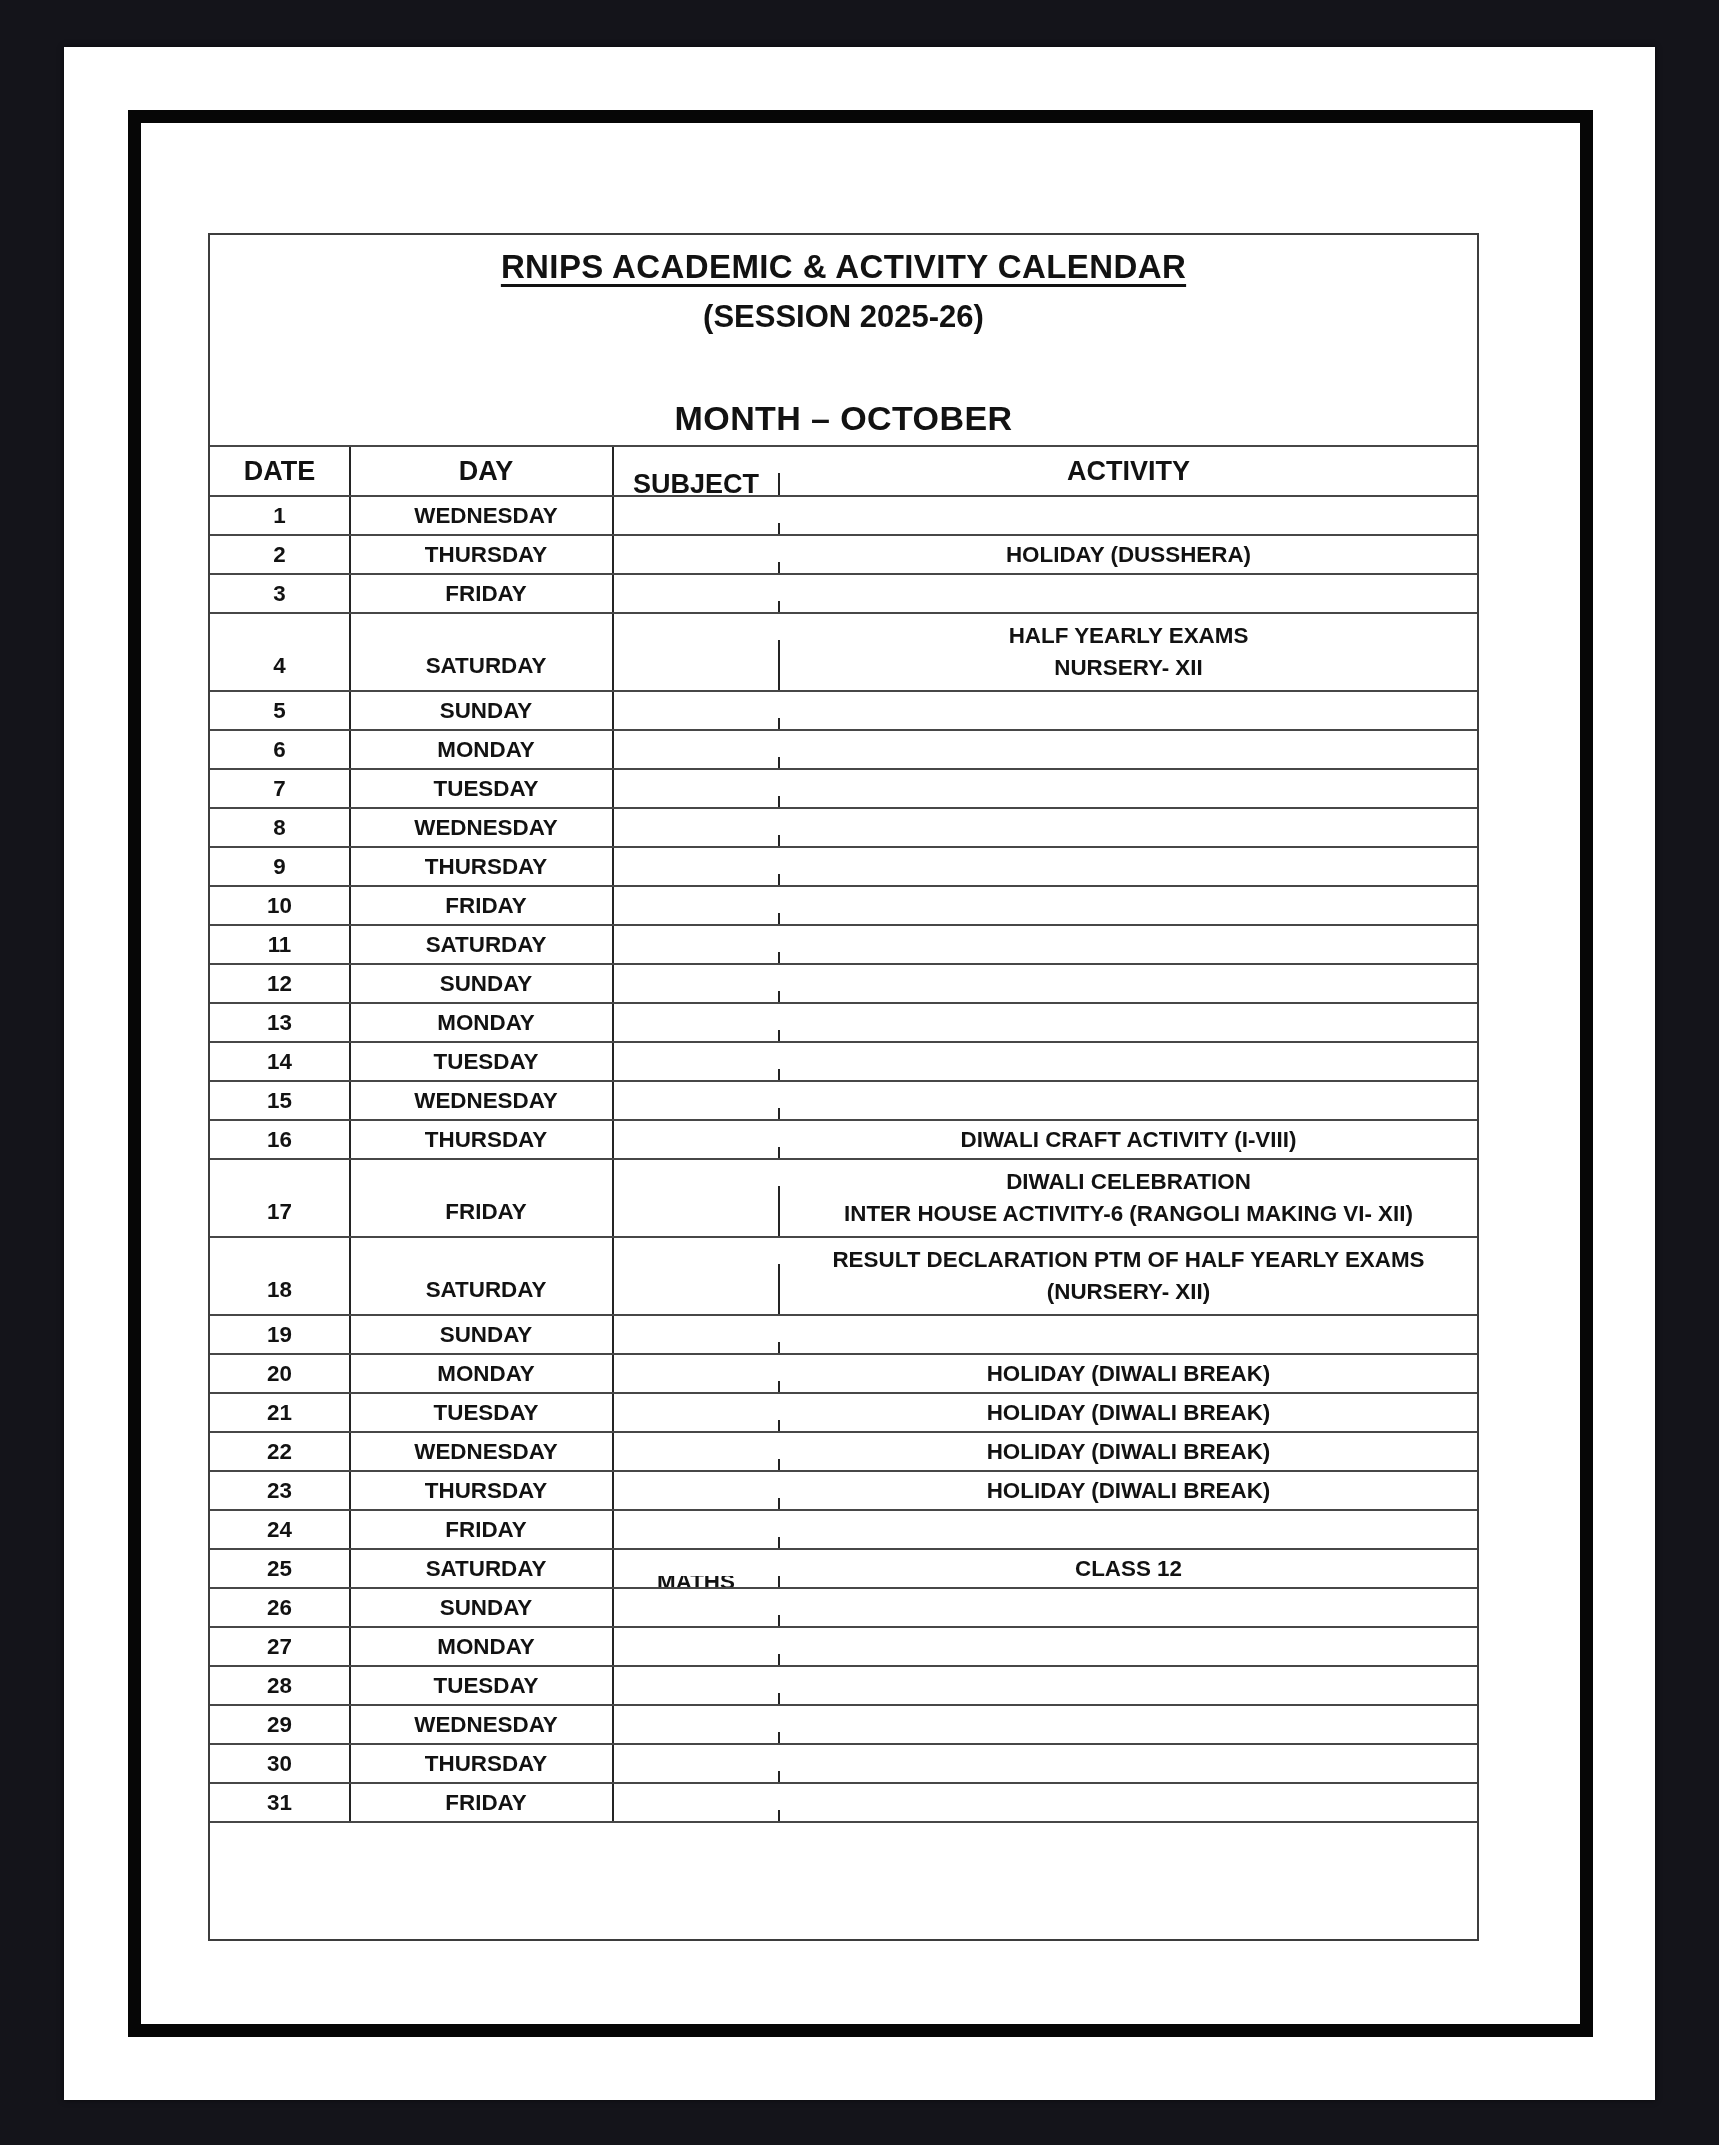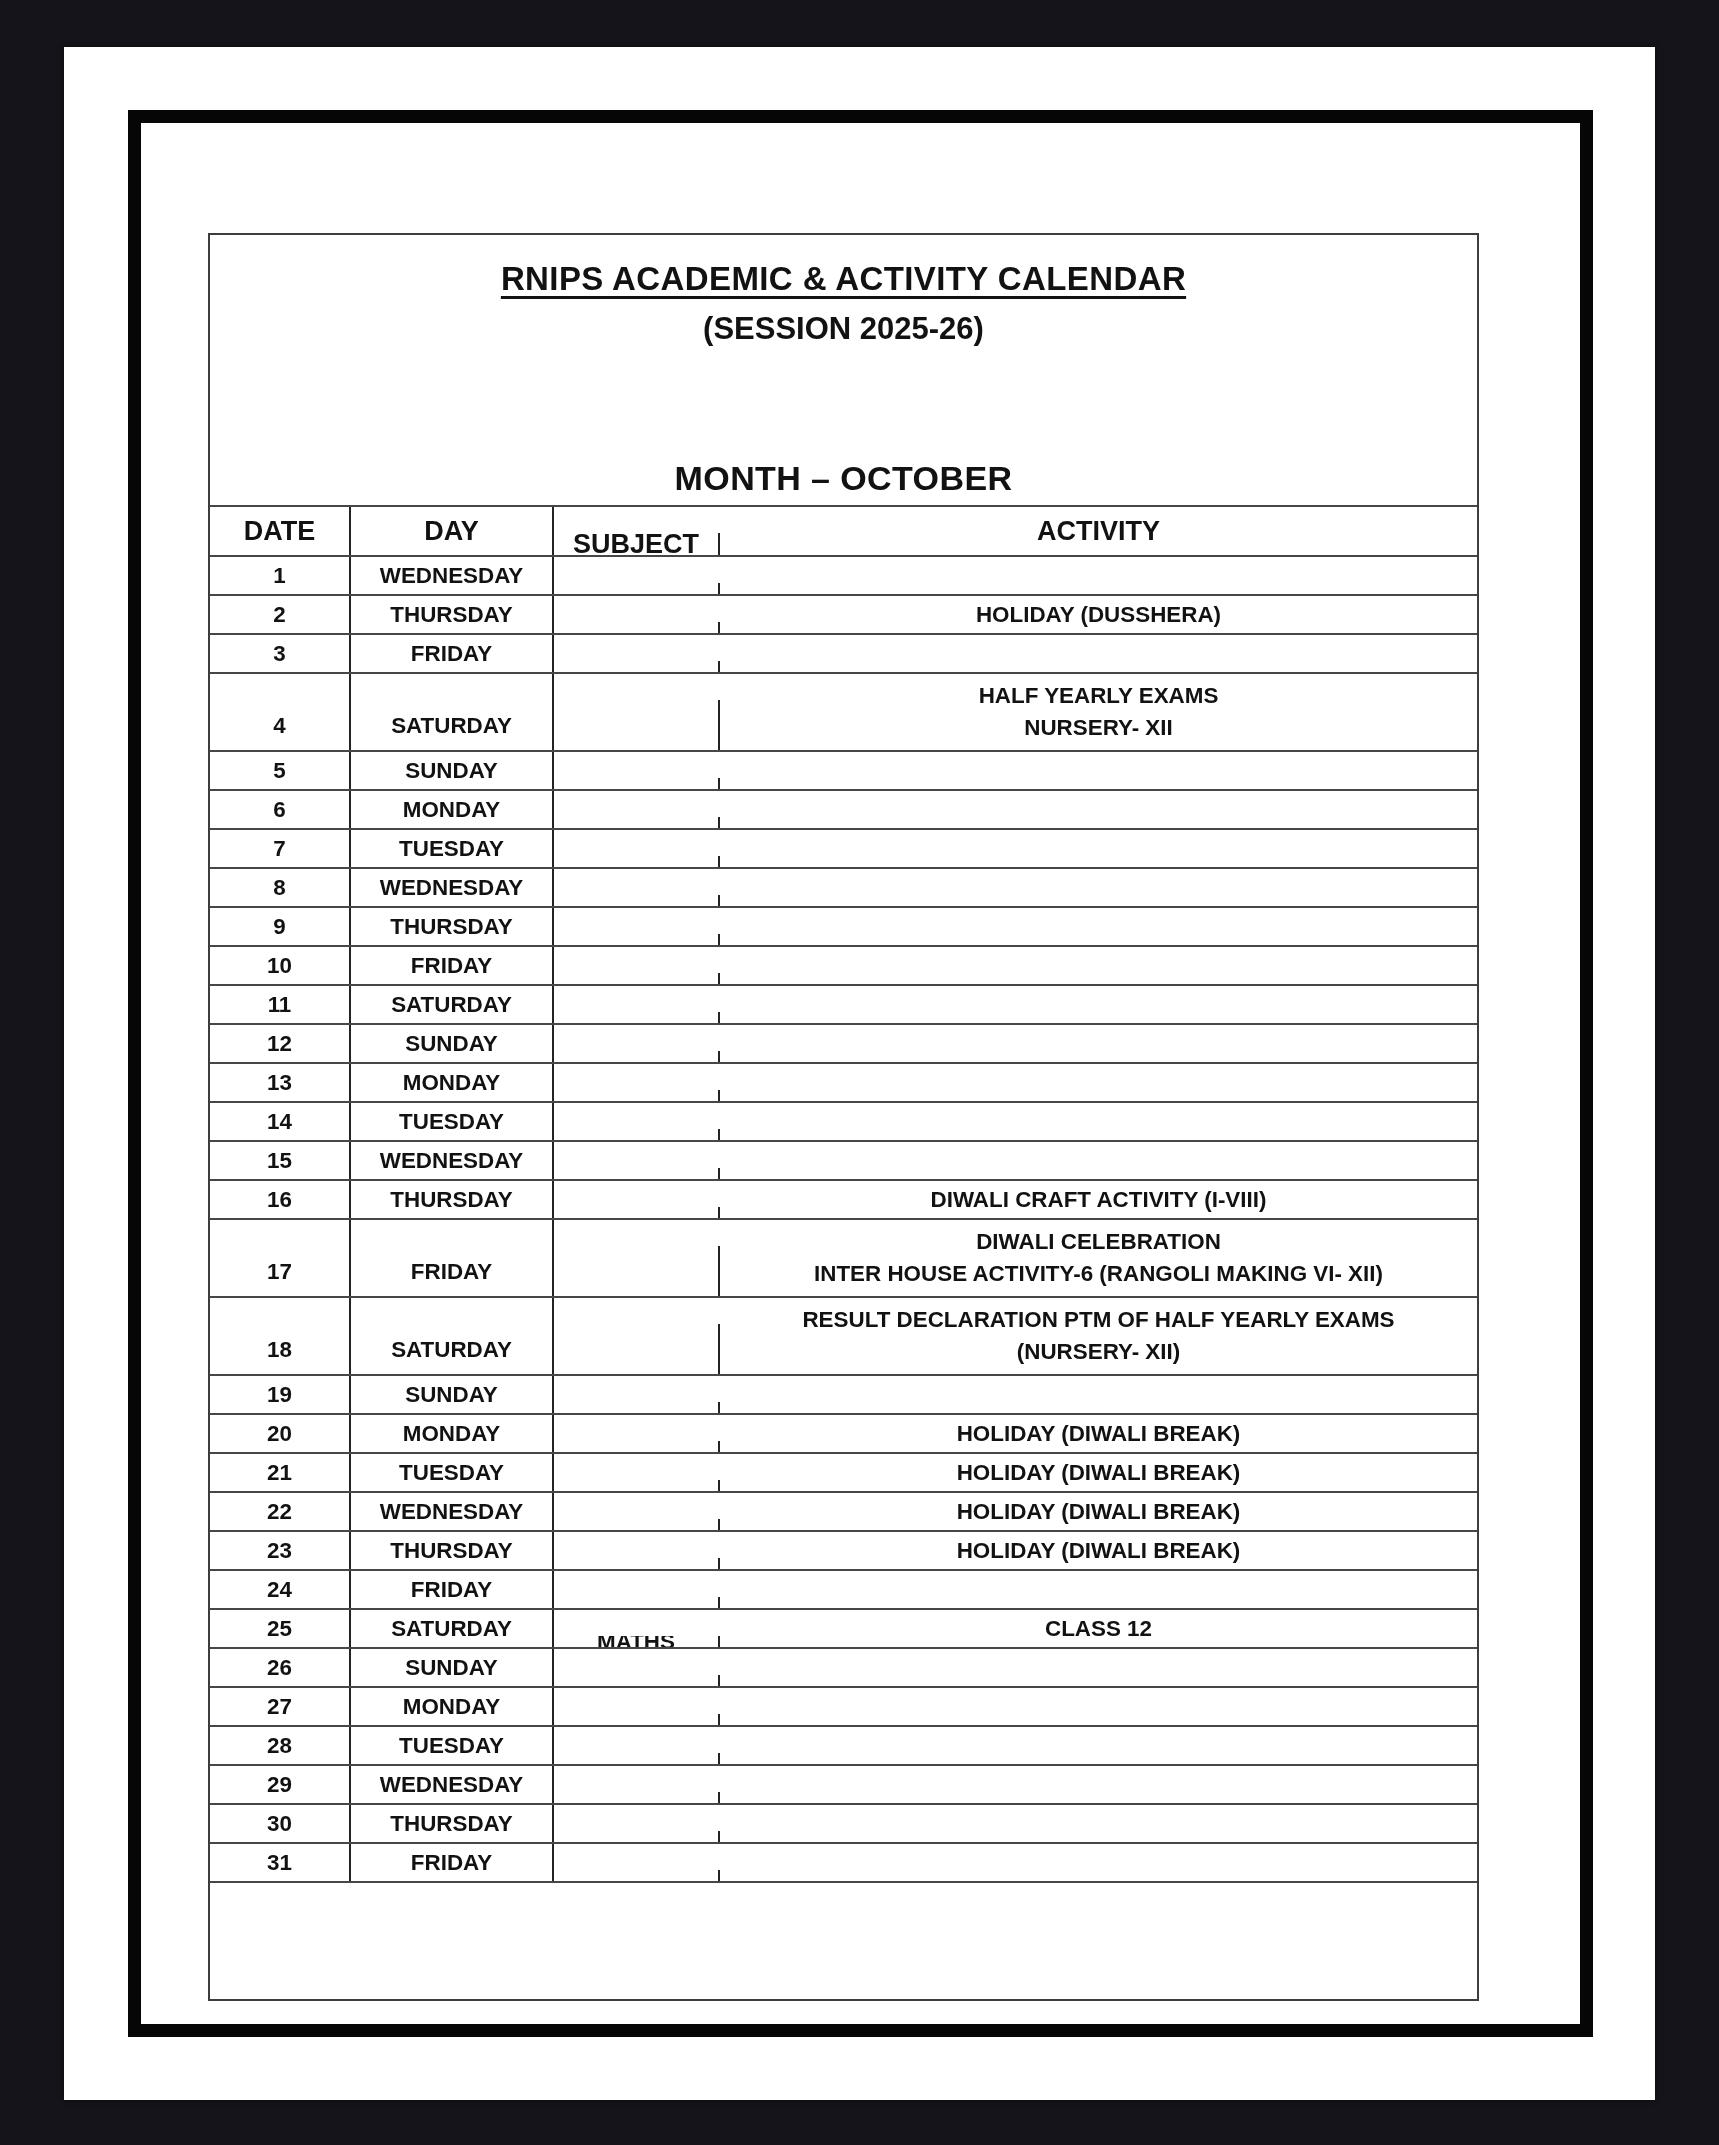--- a/index.html
+++ b/index.html
@@ -22,23 +22,23 @@
     border:13.4px solid #060606;
   }
   .cal-table {
     position:absolute; left:144px; top:186px;
     width:1271px;
     border:2.7px solid #3d3d3d;
     color:#121212;
   }
   
   .title-block {
-    height:270px;
+    height:210px;
     display:flex; flex-direction:column; align-items:center;
-    padding-top:25px;
+    padding-top:13px;
   }
   .doc-title {
     font-size:33px; font-weight:bold; letter-spacing:0.4px;
     text-decoration:underline;
     text-decoration-thickness:2.7px;
     text-underline-offset:6.3px;
   }
   .doc-session { font-size:31px; font-weight:bold; margin-top:12.5px; }
   .title-spacer { flex:1; }
   .doc-month { font-size:34px; font-weight:bold; margin-bottom:7.2px; letter-spacing:0.4px; }
@@ -48,21 +48,21 @@
   .row { height:39px; }
   .row.tall { height:78px; }
   .cell {
     display:flex; flex-direction:column;
     align-items:center; justify-content:center;
     text-align:center;
     font-weight:bold;
     overflow:hidden;
   }
   .c-date    { width:141px; border-right:2.7px solid #242424; }
-  .c-day     { width:203px; border-right:2.7px solid #242424; }
+  .c-day     { width:254px; border-right:2.7px solid #242424;margin-left:9px; }
   .c-subject { width:166px; border-right:2.7px solid #242424;margin-top:26px; }
   .c-activity{ flex:1; }
   .hdr-row .cell { font-size:27px; }
   .row .cell { font-size:22.4px; }
   .row.tall .c-date, .row.tall .c-day, .row.tall .c-subject {
     justify-content:flex-end; padding-bottom:10.7px;
   }
   .row.tall .c-activity { justify-content:space-around; padding:5.4px 0; }
   .act-line { line-height:1.15; }
   

